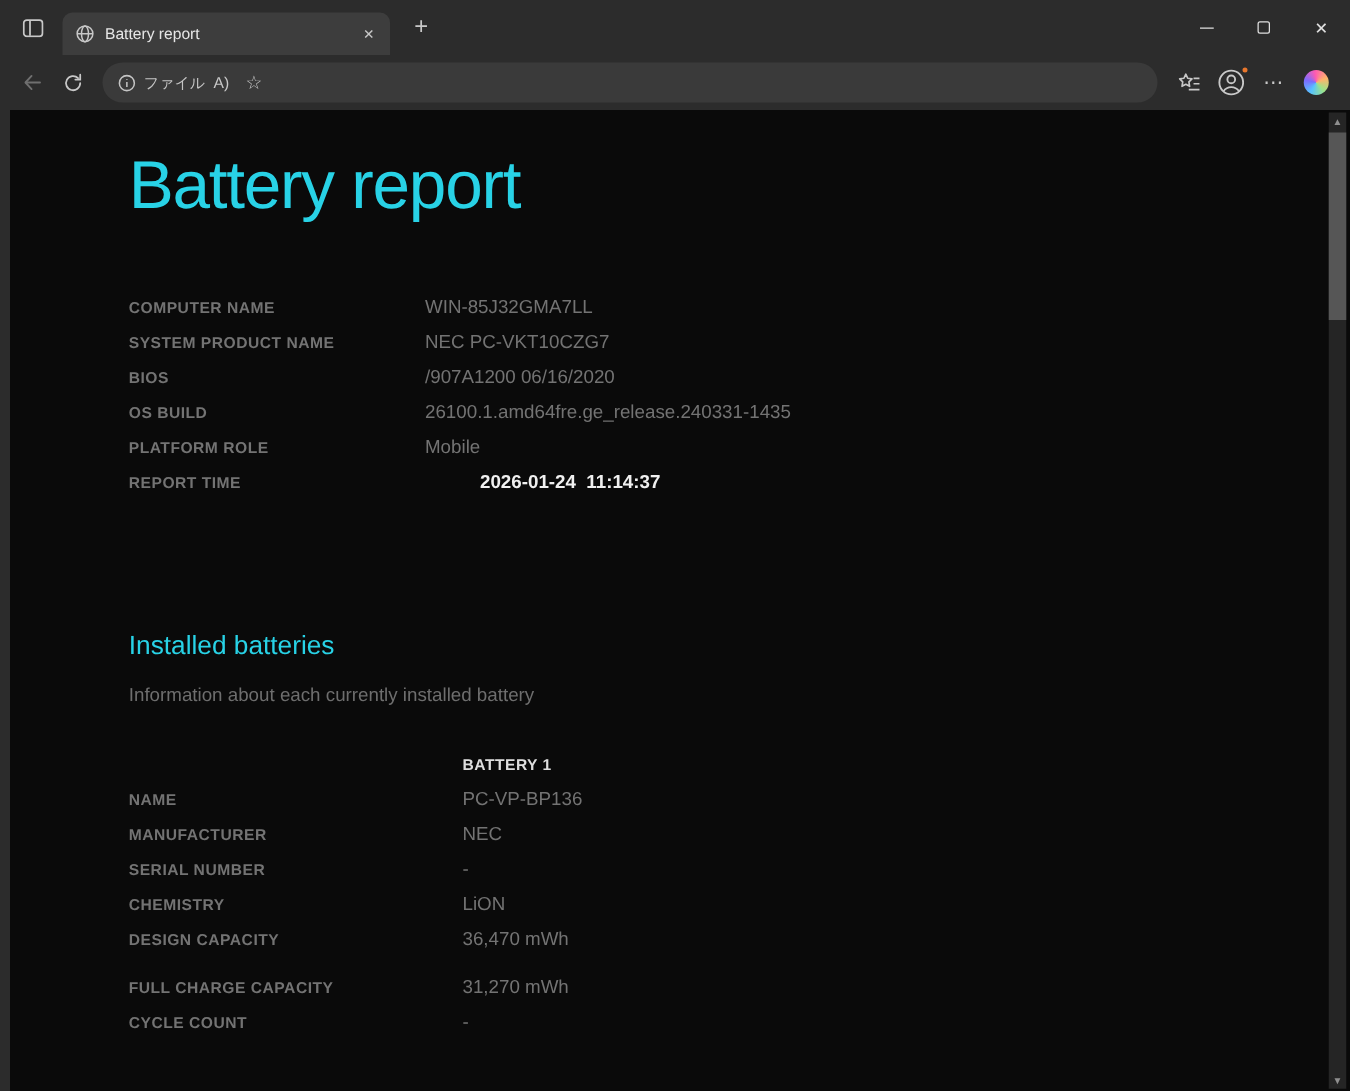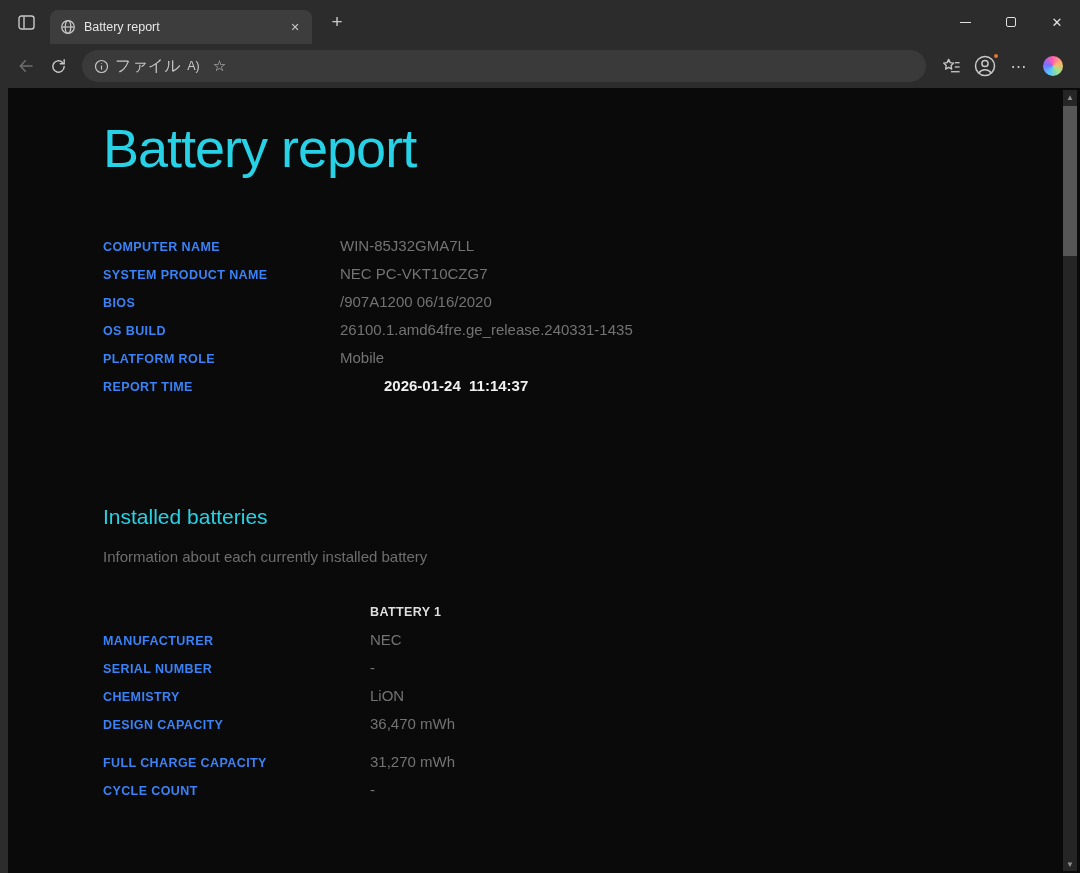--- a/index.html
+++ b/index.html
@@ -44,21 +44,21 @@
     position: absolute; top: 44px; left: 0; right: 0; height: 44px;
     display: flex; align-items: center; padding: 0 10px; background: #2c2c2c;
   }
   .nav-btn { width: 32px; height: 32px; border-radius: 6px; }
   .nav-btn.disabled { color: #6f6f6f; }
   .url-pill {
     flex: 1; height: 32px; margin: 0 8px;
     background: #3a3a3a; border-radius: 16px;
     display: flex; align-items: center; padding: 0 12px;
   }
-  .site-label { margin-left: 6px; font-size: 16px; color: #c4c4c4; }
+  .site-label { margin-left: 6px; font-size: 12px; color: #c4c4c4; }
   .url-text { margin-left: 12px; font-size: 13.5px; color: #d8d8d8; flex: 1; white-space: nowrap; overflow: hidden; }
   .pill-icon { width: 26px; height: 26px; border-radius: 5px; font-size: 12.5px; }
   .star-icon { font-size: 15px; }
   .bar-icon { width: 34px; height: 32px; border-radius: 6px; }
   .ellipsis-icon { font-size: 16px; letter-spacing: 1px; }
   .avatar-wrap { position: relative; width: 24px; height: 24px; }
   .avatar-dot {
     position: absolute; right: -3px; top: -2px; width: 8px; height: 8px;
     background: #e8762c; border-radius: 50%; border: 2px solid #2c2c2c;
   }
@@ -72,21 +72,21 @@
     position: absolute; left: 8px; top: 88px; width: 1072px; height: 785px;
     background: #0a0a0a; overflow: hidden;
   }
   .report { padding-left: 95px; color: #c9c9c9; }
   .report-title {
     margin-top: 28px; font-size: 54px; font-weight: 300;
     color: #28d2e6; letter-spacing: -1px; line-height: 1.2;
   }
   .kv-table { margin-top: 56px; }
   .kv-row { display: grid; grid-template-columns: 237px 1fr; align-items: baseline; height: 28px; }
-  .kv-label { font-size: 12.5px; font-weight: bold; color: #3b82f6; letter-spacing: 0.4px; }
+  .kv-label { font-size: 12.5px; font-weight: bold; color: #737373; letter-spacing: 0.4px; }
   .kv-value { font-size: 15px; color: #737373; white-space: pre-wrap; }
   .kv-value.strong { color: #f0f0f0; font-weight: bold; margin-left: 44px; }
 
   .section-title { margin-top: 100px; font-size: 21px; color: #28d2e6; font-weight: 400; }
   .section-sub { margin-top: 19px; font-size: 15px; color: #6e6e6e; }
 
   .bat-table { margin-top: 26px; }
   .bat-row { display: grid; grid-template-columns: 267px 1fr; align-items: baseline; height: 28px; }
   .bat-row.header { height: 26px; margin-top: 40px; }
   .bat-row.gap { margin-top: 10px; }
@@ -256,20 +256,24 @@
 
       <h2 class="section-title">Installed batteries</h2>
       <p class="section-sub">Information about each currently installed battery</p>
 
       <div class="bat-table">
         <div class="bat-row header">
           <span class="kv-label"></span>
           <span class="bat-header">BATTERY 1</span>
         </div>
         <div class="bat-row">
+          <span class="kv-label">NAME</span>
+          <span class="kv-value">PC-VP-BP136</span>
+        </div>
+        <div class="bat-row">
           <span class="kv-label">MANUFACTURER</span>
           <span class="kv-value">NEC</span>
         </div>
         <div class="bat-row">
           <span class="kv-label">SERIAL NUMBER</span>
           <span class="kv-value">-</span>
         </div>
         <div class="bat-row">
           <span class="kv-label">CHEMISTRY</span>
           <span class="kv-value">LiON</span>

